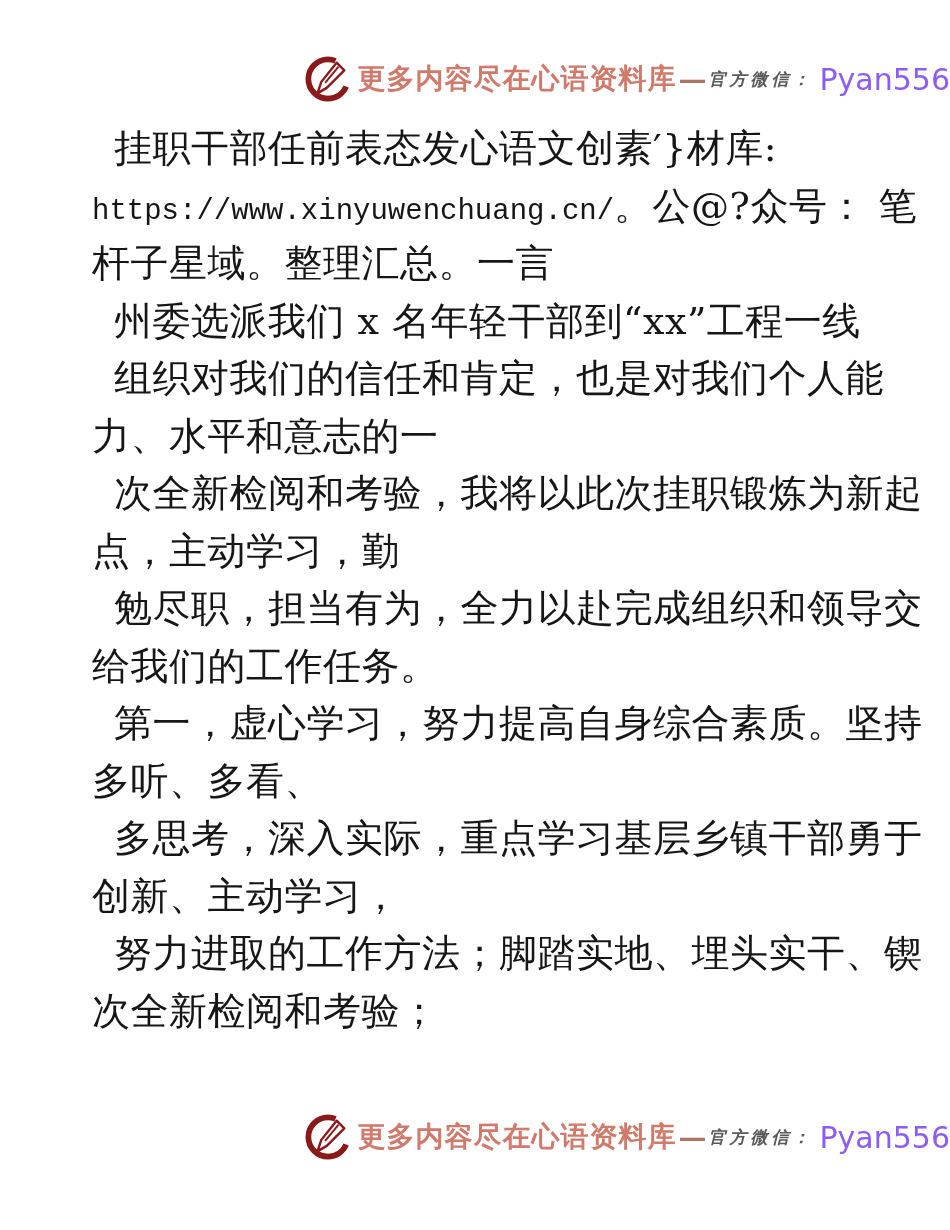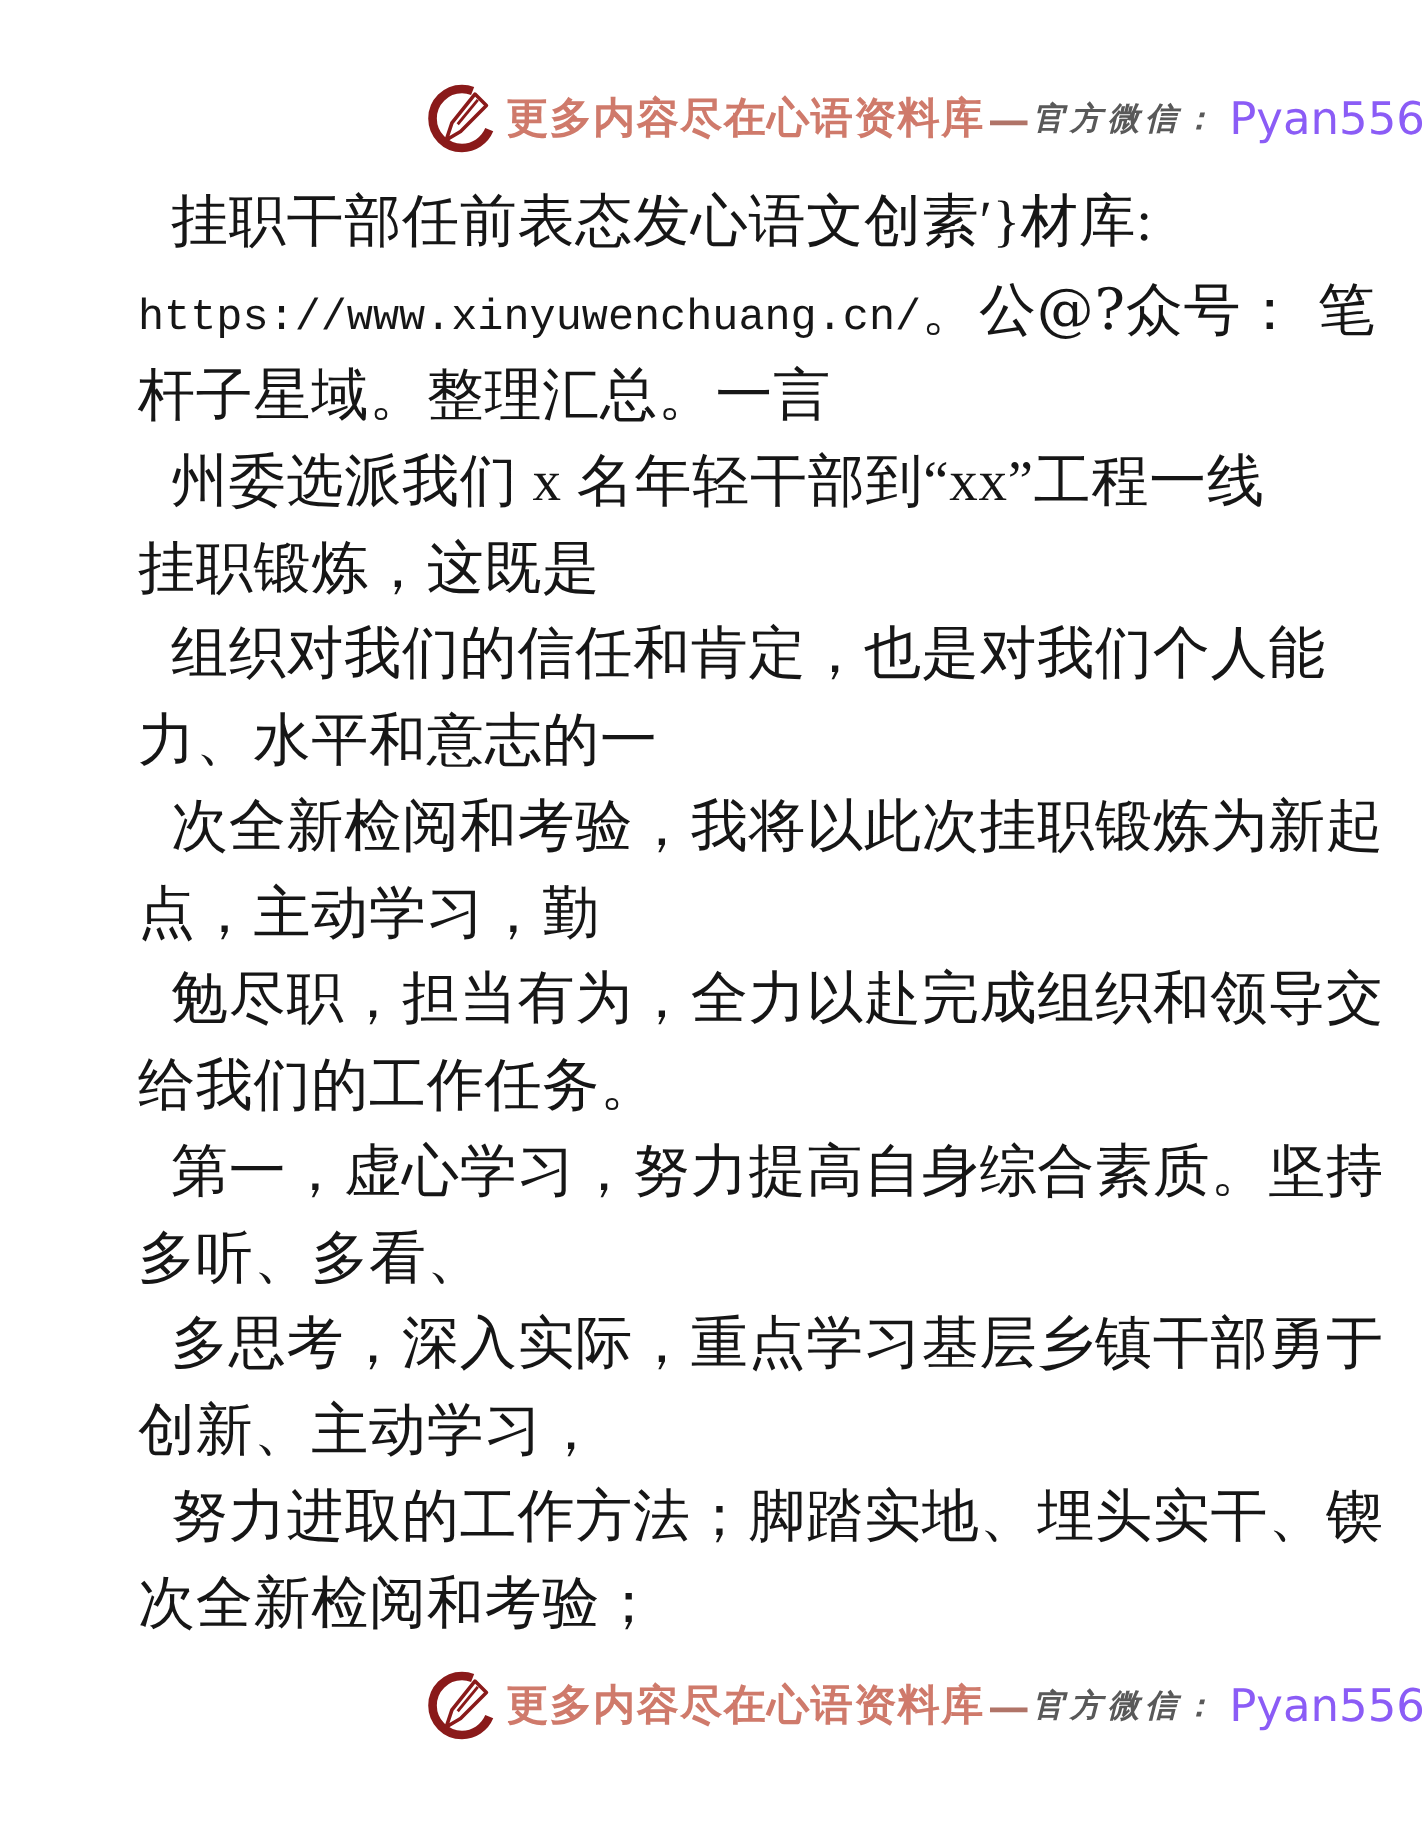--- a/index.html
+++ b/index.html
@@ -19,39 +19,39 @@
   .watermark.top{top:56px;}
   .watermark.bottom{top:1114px;}
   .logo{width:46px;height:46px;margin-right:6px;flex:0 0 auto;}
   .brand{
     color:#cf7a6b;font-size:28px;font-weight:700;
     letter-spacing:1px;
     font-family:"DejaVu Serif","Liberation Serif",serif;
   }
   .sep{color:#b07468;font-size:28px;font-weight:700;margin:0 2px;}
   .wx-label{
-    color:#595959;font-size:21px;font-style:italic;font-weight:700;
+    color:#595959;font-size:17px;font-style:italic;font-weight:700;
     letter-spacing:4px;
     font-family:"DejaVu Serif","Liberation Serif",serif;
   }
   .wx-id{
     color:#8b5cf6;font-size:30px;font-style:normal;
     font-family:"DejaVu Sans","Liberation Sans",sans-serif;
     margin-left:6px;
   }
   
   .doc{
     position:absolute;top:120px;left:92px;width:800px;
     color:#161616;
   }
   .line{
     font-size:38px;line-height:57.5px;height:57.5px;
     letter-spacing:0.5px;white-space:pre;
   }
-  .line.indent{padding-left:22px;font-family:Liberation Serif, serif;}
+  .line.indent{padding-left:22px;}
   .url{
     font-family:Liberation Mono, monospace;
     font-size:29px;letter-spacing:0;
   }
 </style>
 </head>
 <body>
 
 <div class="page">
 
@@ -65,21 +65,20 @@
     <span class="sep">—</span>
     <span class="wx-label">官方微信：</span>
     <span class="wx-id">Pyan556</span>
   </div>
 
   <div class="doc">
     <div class="line indent">挂职干部任前表态发心语文创素′}材库:</div>
     <div class="line"><span class="url">https://www.xinyuwenchuang.cn/</span><span>。公@?众号： 笔</span></div>
     <div class="line">杆子星域。整理汇总。一言</div>
     <div class="line indent">州委选派我们 x 名年轻干部到“xx”工程一线</div>
-    <div class="line">挂职锻炼，这既是</div>
     <div class="line indent">组织对我们的信任和肯定，也是对我们个人能</div>
     <div class="line">力、水平和意志的一</div>
     <div class="line indent">次全新检阅和考验，我将以此次挂职锻炼为新起</div>
     <div class="line">点，主动学习，勤</div>
     <div class="line indent">勉尽职，担当有为，全力以赴完成组织和领导交</div>
     <div class="line">给我们的工作任务。</div>
     <div class="line indent">第一，虚心学习，努力提高自身综合素质。坚持</div>
     <div class="line">多听、多看、</div>
     <div class="line indent">多思考，深入实际，重点学习基层乡镇干部勇于</div>
     <div class="line">创新、主动学习，</div>

